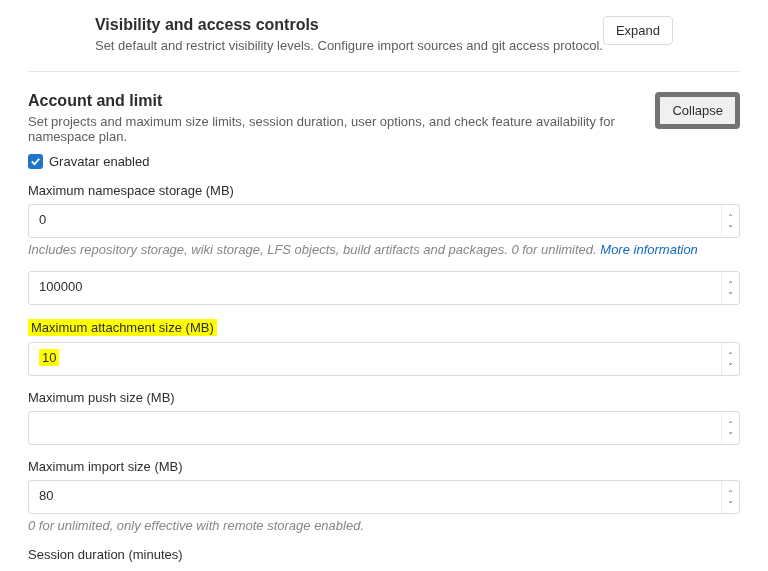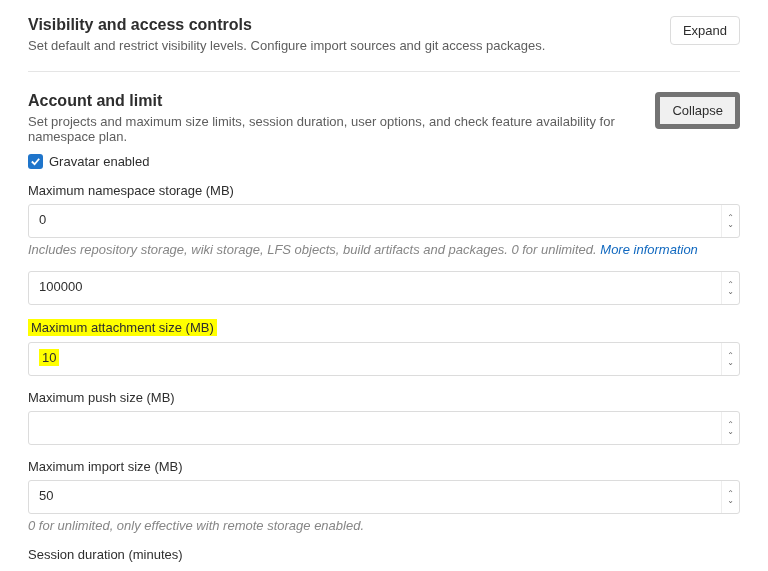--- a/index.html
+++ b/index.html
@@ -6,21 +6,21 @@
     body {
       font-family: -apple-system, BlinkMacSystemFont, "Segoe UI", Helvetica, Arial, sans-serif;
       margin: 0;
       padding: 10px 28px;
       background: #fff;
       color: #2e2e2e;
       font-size: 13px;
     }
     .section-head {
       display: flex;
-      justify-content: space-between;
+      justify-content: center;
       align-items: flex-start;
       padding-top: 6px;
     }
     .section-head h2 {
       font-size: 16px;
       font-weight: 700;
       margin: 0 0 4px 0;
       color: #2e2e2e;
     }
     .section-head p {
@@ -106,21 +106,21 @@
     }
     .help a { color: #1068bf; text-decoration: none; }
     .hl { background: #ffff00; padding: 1px 3px; }
   </style>
 </head>
 <body>
 
 <div class="section-head">
   <div>
     <h2>Visibility and access controls</h2>
-    <p>Set default and restrict visibility levels. Configure import sources and git access packages.</p>
+    <p>Set default and restrict visibility levels. Configure import sources and git access protocol.</p>
   </div>
   <button class="btn">Expand</button>
 </div>
 
 <hr class="sep">
 
 <div class="section-head">
   <div>
     <h2>Account and limit</h2>
     <p>Set projects and maximum size limits, session duration, user options, and check feature availability for namespace plan.</p>
@@ -179,21 +179,21 @@
     <div class="stepper">
         <span>⌃</span>
         <span>⌄</span>
       </div>
   </div>
 </div>
 
 <div class="field">
   <div class="field-label">Maximum import size (MB)</div>
   <div class="input-wrap">
-    <div class="input-val">50</div>
+    <div class="input-val">80</div>
     <div class="stepper">
         <span>⌃</span>
         <span>⌄</span>
       </div>
   </div>
   <div class="help">0 for unlimited, only effective with remote storage enabled.</div>
 </div>
 
 <div class="field">
   <div class="field-label">Session duration (minutes)</div>

